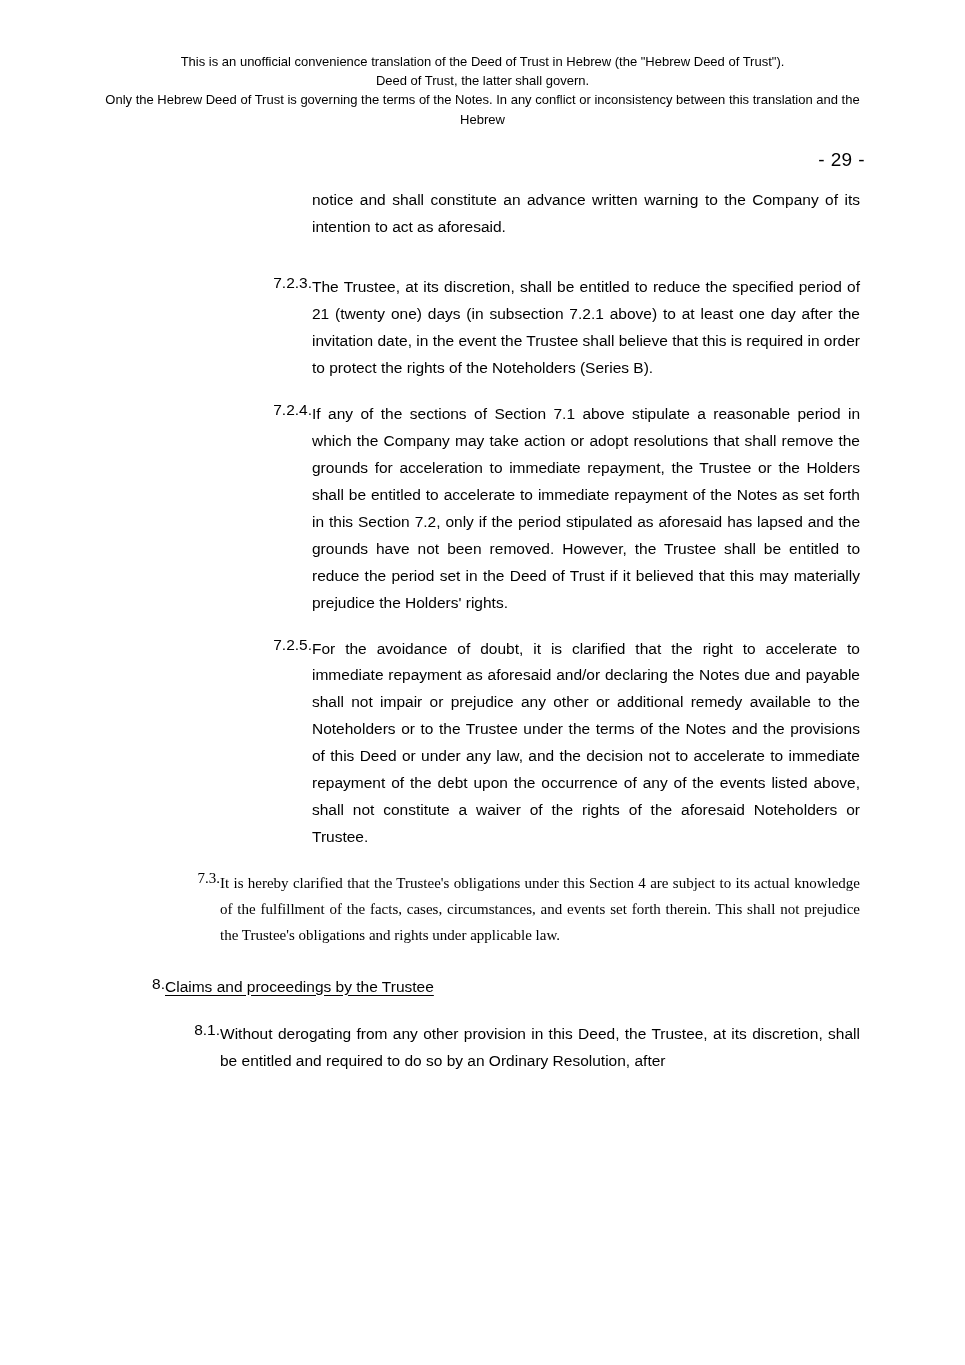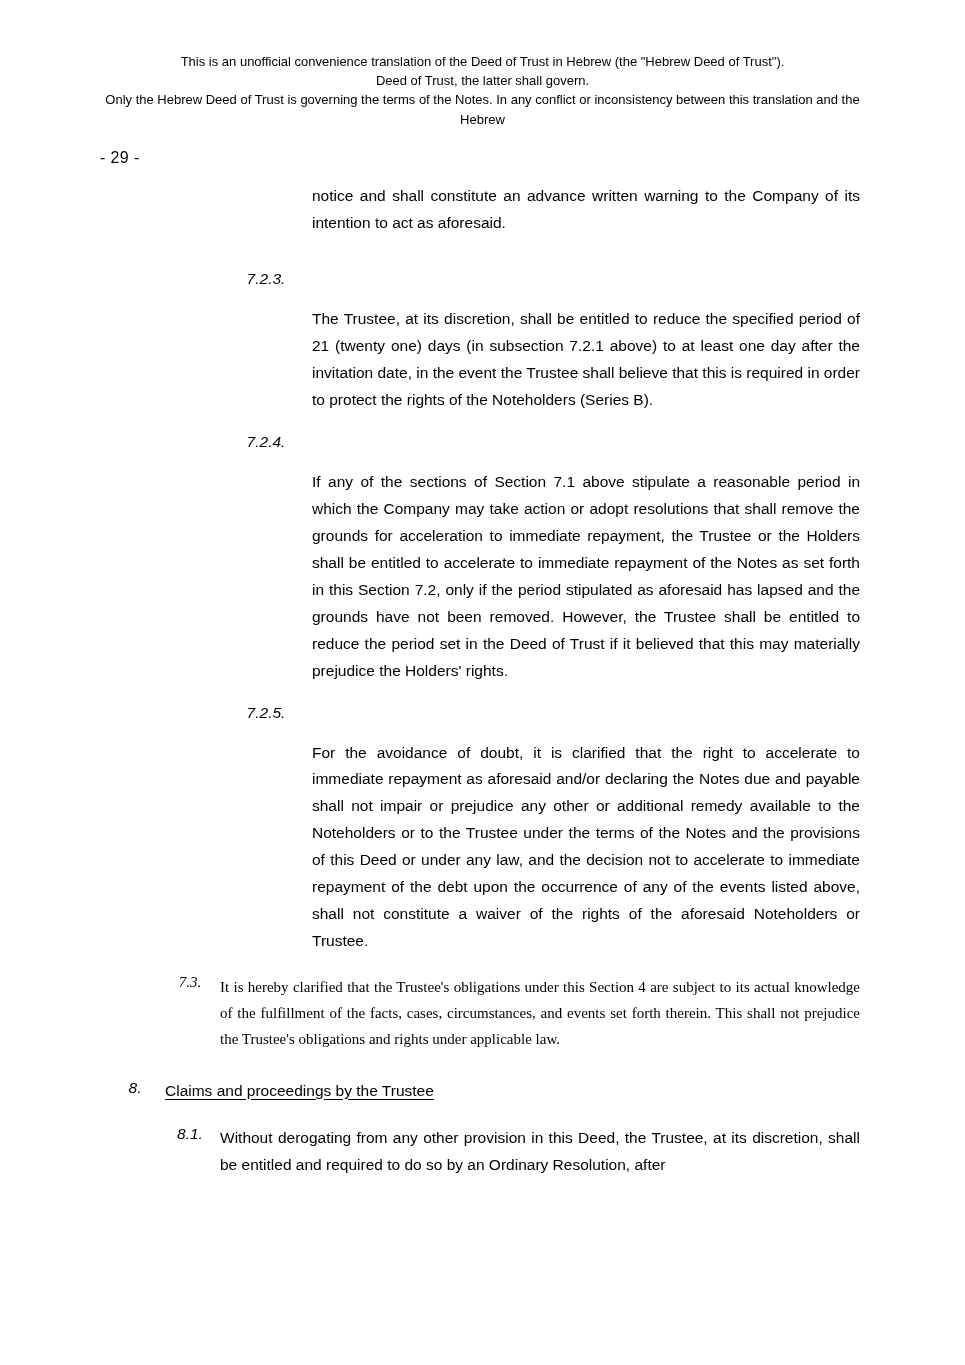--- a/index.html
+++ b/index.html
@@ -25,55 +25,53 @@
     text-align: center;
     font-size: 13px;
     line-height: 1.48;
     margin: 0 auto;
     width: 760px;
   }
   .header div {
     white-space: normal;
   }
   .page-number {
-    text-align: left;
-    font-size: 16px;
+    text-align: right;
+    font-size: 19px;
     margin-top: 20px;
     margin-bottom: 16px;
     letter-spacing: 0.4px;
   }
   .body-block {
     font-size: 15.5px;
   }
   
   .para {
     display: flex;
     align-items: flex-start;
     margin-bottom: 19px;
   }
   .para .num {
     flex: 0 0 auto;
-    text-align: center;
-    font-style: italic;
+    text-align: right;
   }
   .para .txt {
     flex: 1 1 auto;
     text-align: justify;
     line-height: 1.74;
   }
   
   .lvl3 {
     padding-left: 120px;
   }
   .lvl3 .num {
     width: 92px;
   }
   .lvl3 .txt {
     max-width: 548px;
-    margin-top: 36px;
   }
   
   .cont {
     padding-left: 212px;
     margin-bottom: 33px;
   }
   .cont .txt {
     text-align: justify;
     line-height: 1.74;
     max-width: 548px;

